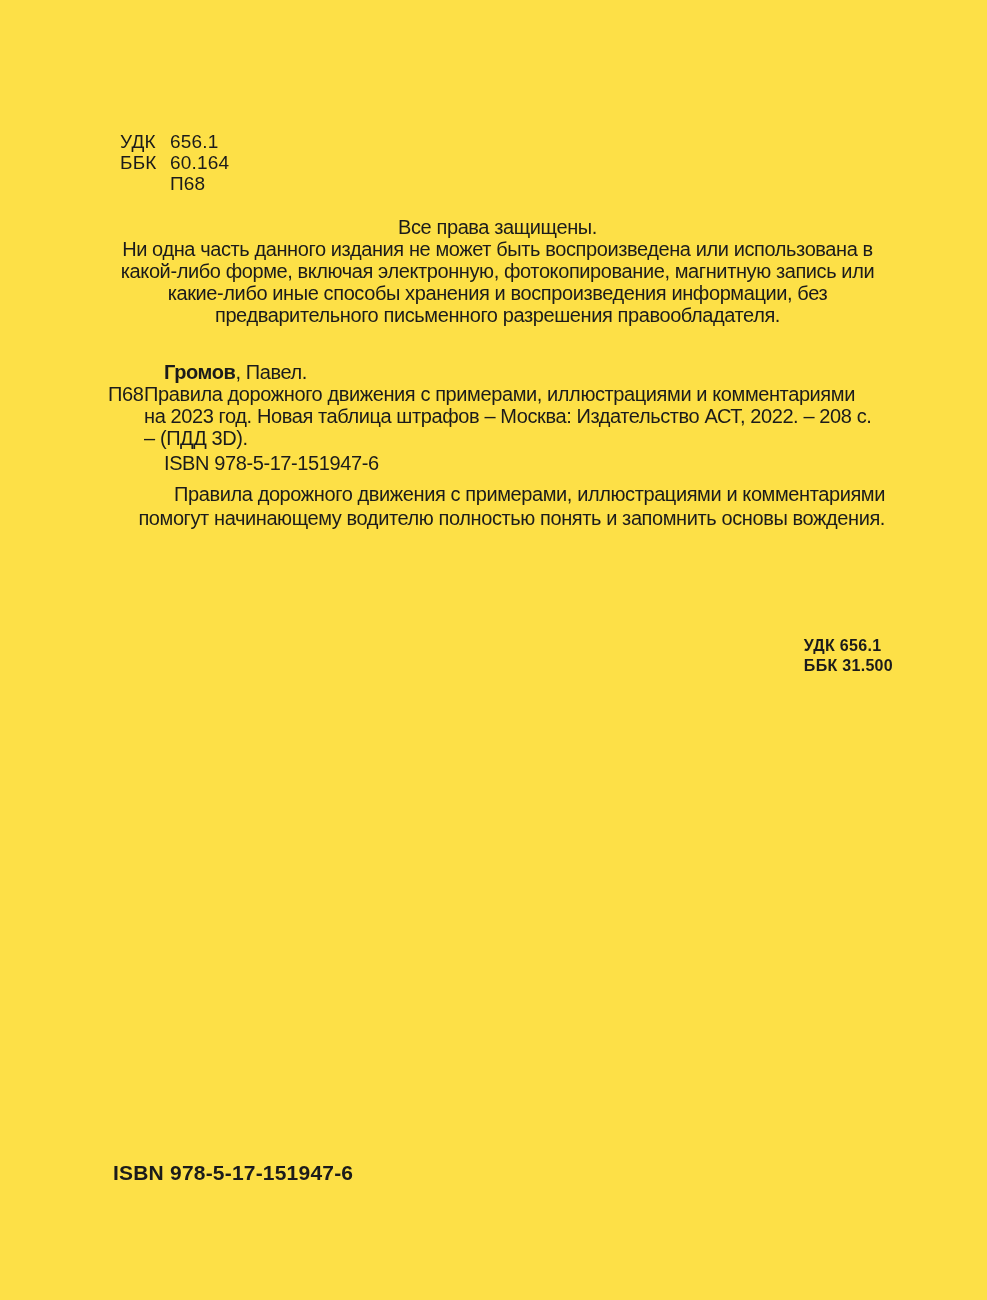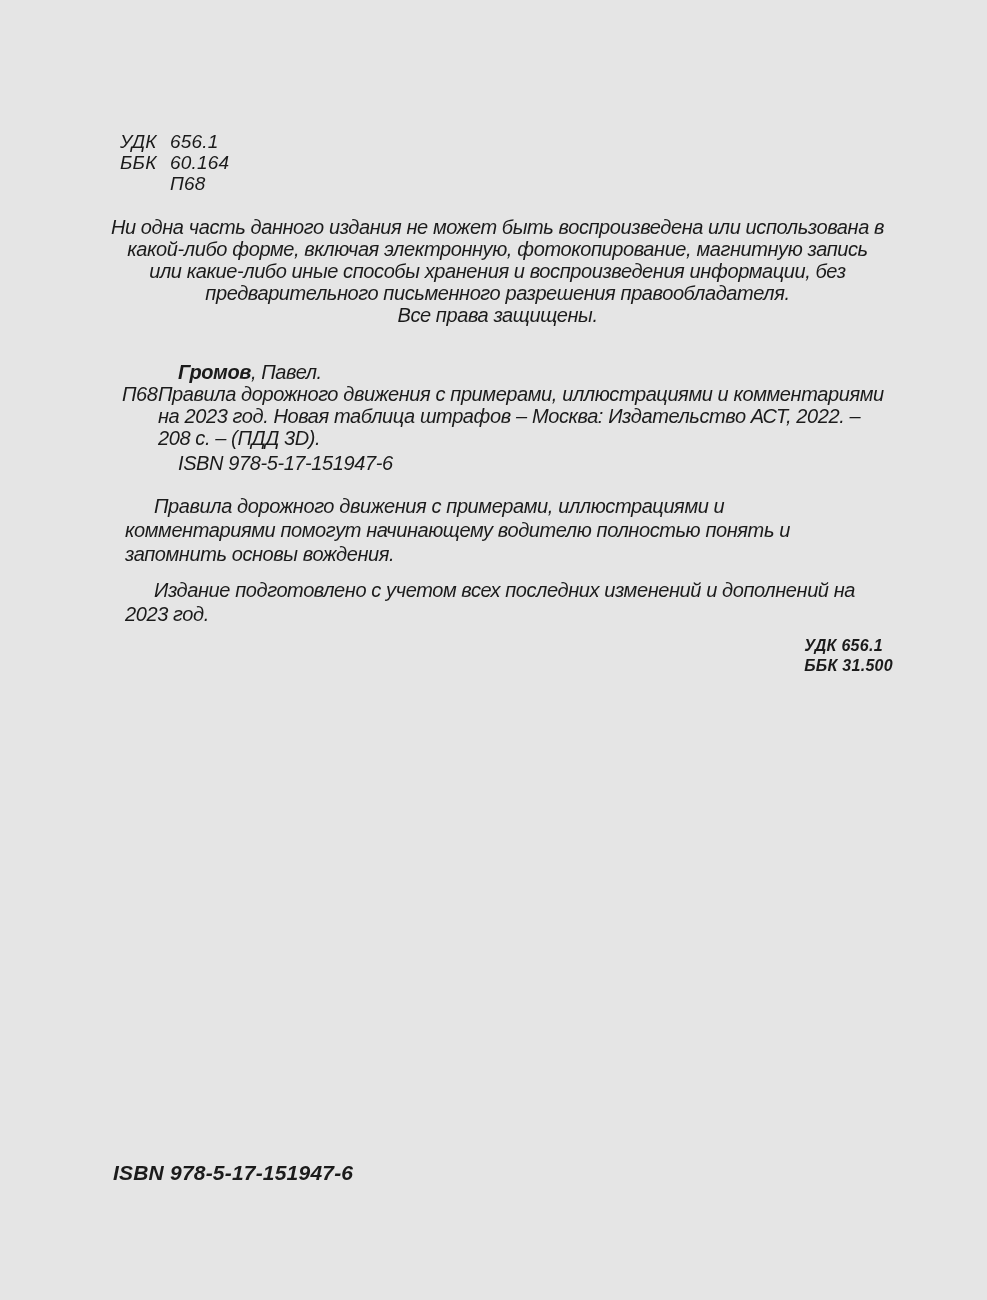--- a/index.html
+++ b/index.html
@@ -11,22 +11,21 @@
     width: 987px;
     height: 1300px;
     position: relative;
     font-family: "Liberation Sans", sans-serif;
     color: #1b1b1b;
     overflow: hidden;
   }
   .page {
     position: absolute;
     inset: 0;
-    background: #e5e5e5;
-    font-style: italic;
+    background: #fde047;
   }
 
   
   .udk-top {
     position: absolute;
     left: 120px;
     top: 131px;
     display: grid;
     grid-template-columns: 50px auto;
     font-size: 19px;
@@ -43,21 +42,21 @@
     text-align: center;
     font-size: 20px;
     line-height: 22px;
     letter-spacing: -0.4px;
   }
   .rights p { margin: 0; }
 
   
   .bib {
     position: absolute;
-    left: 122px;
+    left: 108px;
     width: 772px;
     top: 361px;
     font-size: 20px;
     line-height: 22px;
     letter-spacing: -0.4px;
   }
   .bib-author { margin: 0 0 0 56px; }
   .bib-author .surname { font-weight: bold; }
   .bib-entry {
     position: relative;
@@ -75,22 +74,23 @@
   .annotation {
     position: absolute;
     left: 113px;
     width: 772px;
     top: 482px;
     font-size: 20px;
     line-height: 24px;
     letter-spacing: -0.4px;
   }
   .annotation p {
-    margin: 12px;
+    margin: 0;
     text-indent: 29px;
+    text-align: right;
   }
 
   
   .udk-footer {
     position: absolute;
     right: 94px;
     top: 636px;
     font-weight: bold;
     font-size: 16px;
     line-height: 20px;
@@ -123,36 +123,35 @@
   <div class="udk-top">
     <span>УДК</span>
     <span>656.1</span>
     <span>ББК</span>
     <span>60.164</span>
     <span></span>
     <span>П68</span>
   </div>
 
   <div class="rights">
+    <p>Все права защищены.</p>
     <p>Ни одна часть данного издания не может быть воспроизведена или использована в какой-либо форме, включая электронную, фотокопирование, магнитную запись или какие-либо иные способы хранения и воспроизведения информации, без предварительного письменного разрешения правообладателя.</p>
-    <p>Все права защищены.</p>
   </div>
 
   <div class="bib">
     <p class="bib-author"><span class="surname">Громов</span><span>, Павел.</span></p>
     <p class="bib-entry">
       <span class="bib-sign">П68</span>
       <span>Правила дорожного движения с примерами, иллюстрациями и комментариями на 2023 год. Новая таблица штрафов – Москва: Издательство АСТ, 2022. – 208 с. – (ПДД 3D).</span>
     </p>
     <p class="bib-isbn">ISBN 978-5-17-151947-6</p>
   </div>
 
   <div class="annotation">
     <p>Правила дорожного движения с примерами, иллюстрациями и комментариями помогут начинающему водителю полностью понять и запомнить основы вождения.</p>
-    <p>Издание подготовлено с учетом всех последних изменений и дополнений на 2023 год.</p>
   </div>
 
   <div class="udk-footer">
     <div>УДК 656.1</div>
     <div>ББК 31.500</div>
   </div>
 
   <div class="footer">
     <span class="isbn">ISBN 978-5-17-151947-6</span>
   </div>

